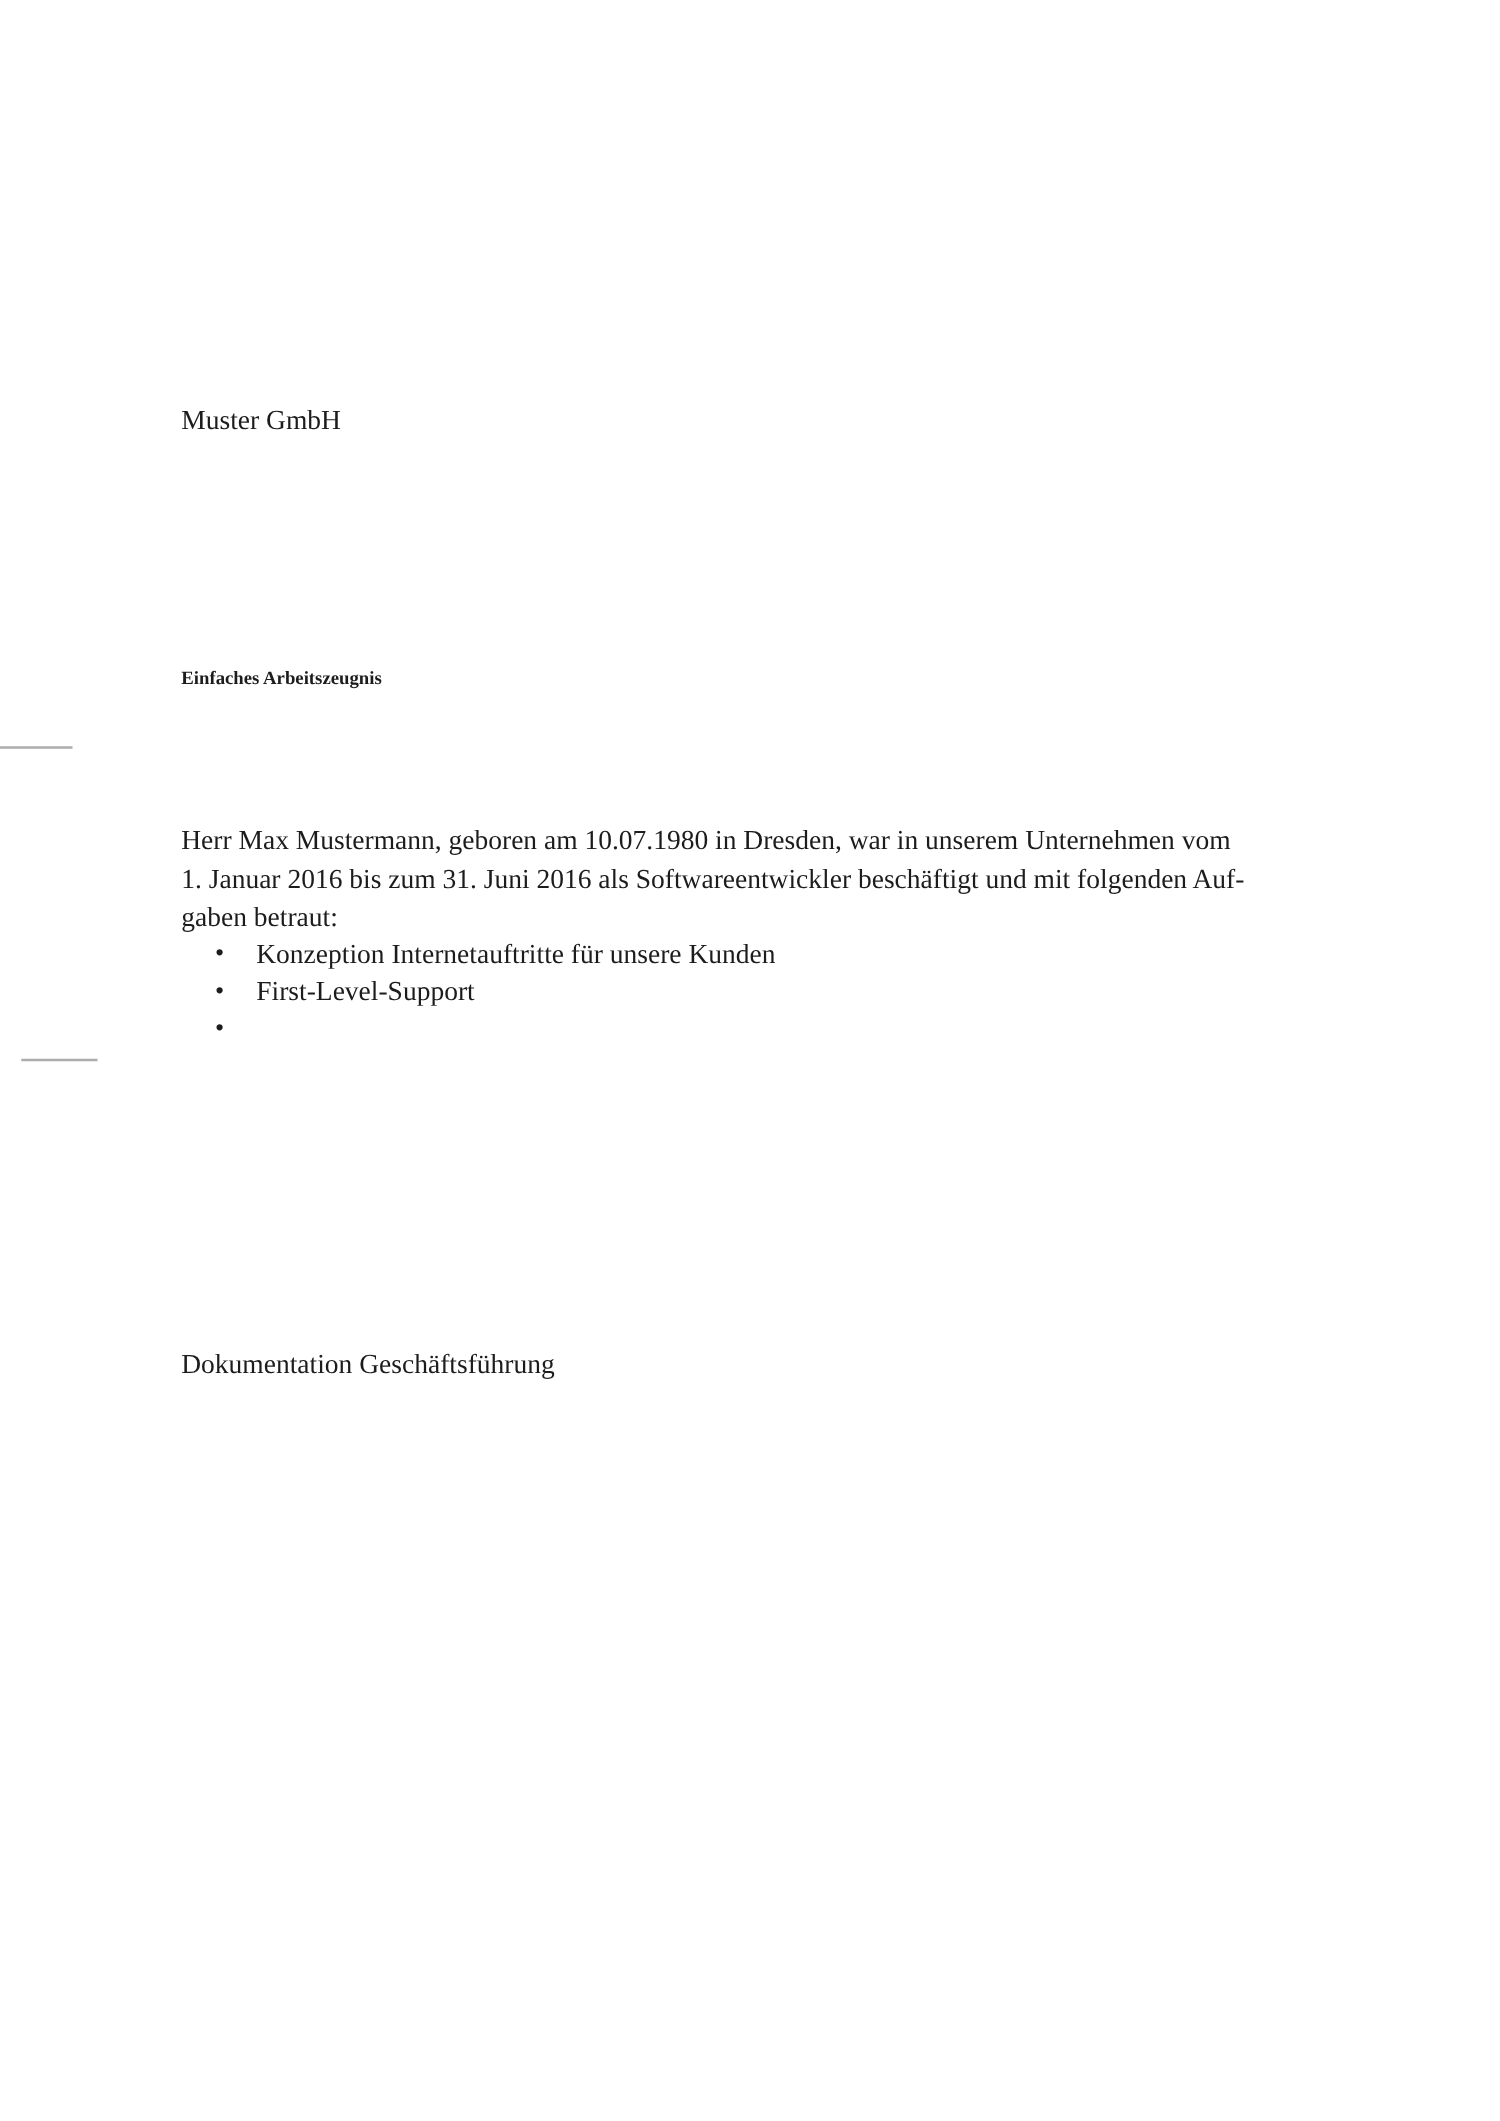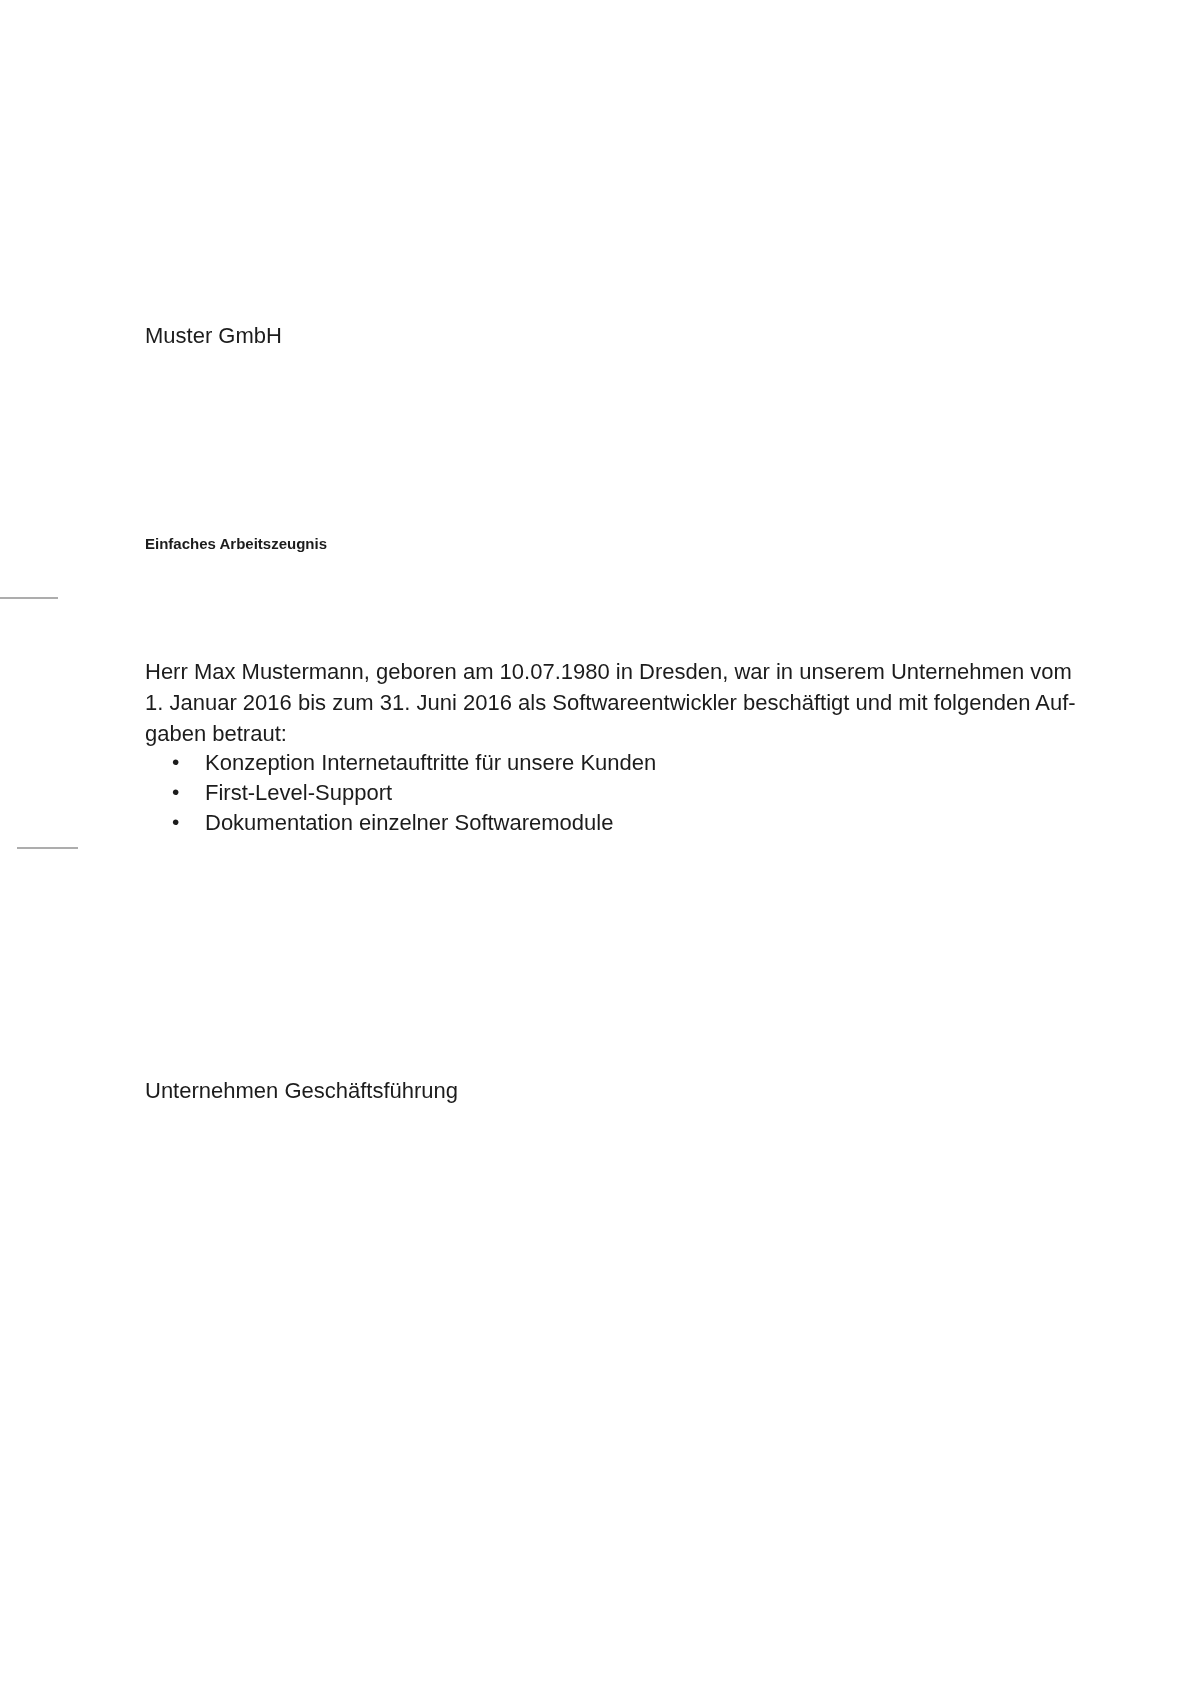--- a/index.html
+++ b/index.html
@@ -1,20 +1,20 @@
 <!DOCTYPE html>
 <html lang="de" style="--page-bg: #ffffff; --text: #1c1c1c; --fold-mark: #adadad;"><head>
 <meta charset="utf-8">
 <style>
   :root {
     --page-bg: #ffffff;
     --text: #1c1c1c;
     --fold-mark: #adadad;
   }
-  * { margin: 0; padding: 0; box-sizing: border-box; }
+  * { margin: 0; padding: 0; box-sizing: border-box; font-family: Liberation Serif, serif; }
   html, body {
     background: var(--page-bg);
   }
   body {
     width: 1200px;
     height: 1697px;
     position: relative;
     font-family: "Liberation Sans", "DejaVu Sans", sans-serif;
     color: var(--text);
     overflow: hidden;
@@ -92,21 +92,20 @@
     <li>
       <span class="bullet">•</span>
       <span>Konzeption Internetauftritte für unsere Kunden</span>
     </li>
     <li>
       <span class="bullet">•</span>
       <span>First-Level-Support</span>
     </li>
     <li>
       <span class="bullet">•</span>
-      <span>Dokumentation einzelner Softwaremodule</span>
     </li>
   </ul>
 
 
 
-  <p class="content-block signature-line">Unternehmen Geschäftsführung</p>
+  <p class="content-block signature-line">Dokumentation Geschäftsführung</p>
 
 </div>
 
 </body></html>

